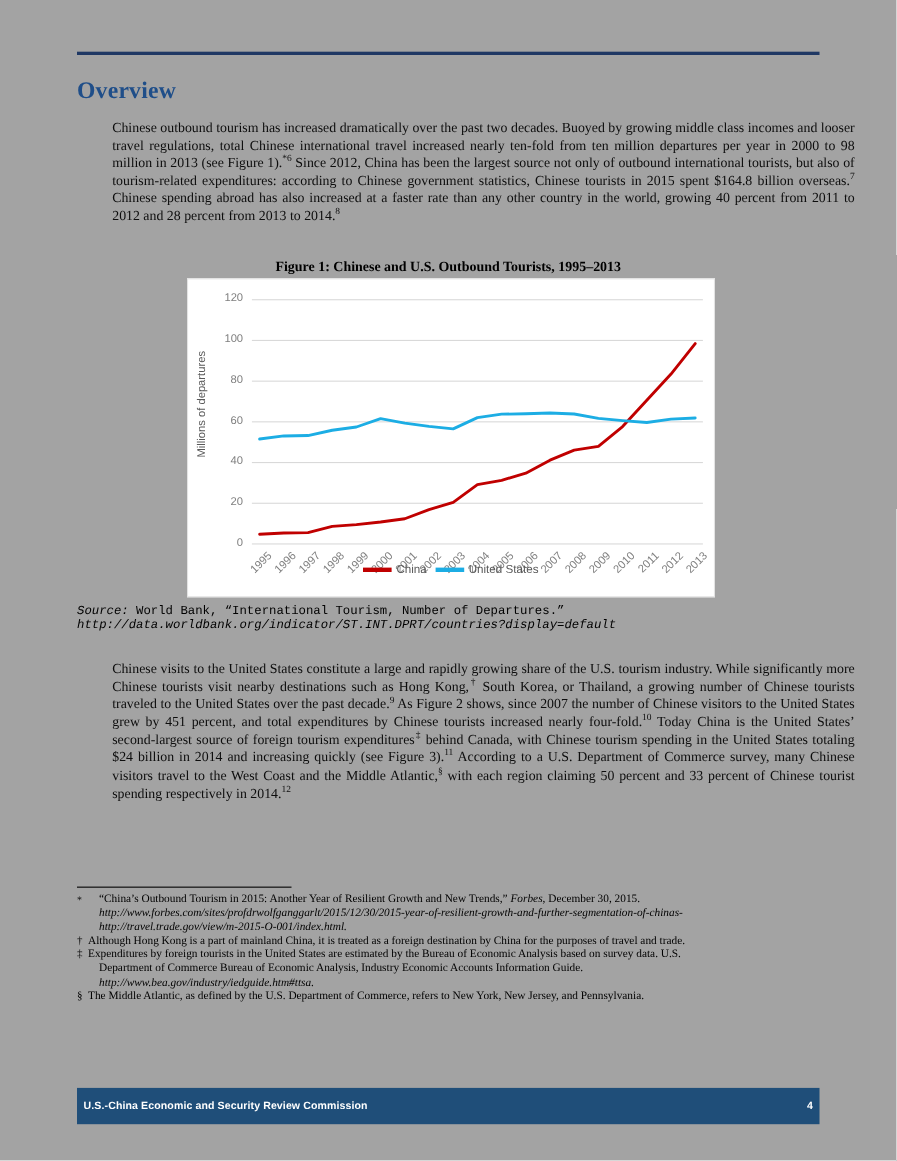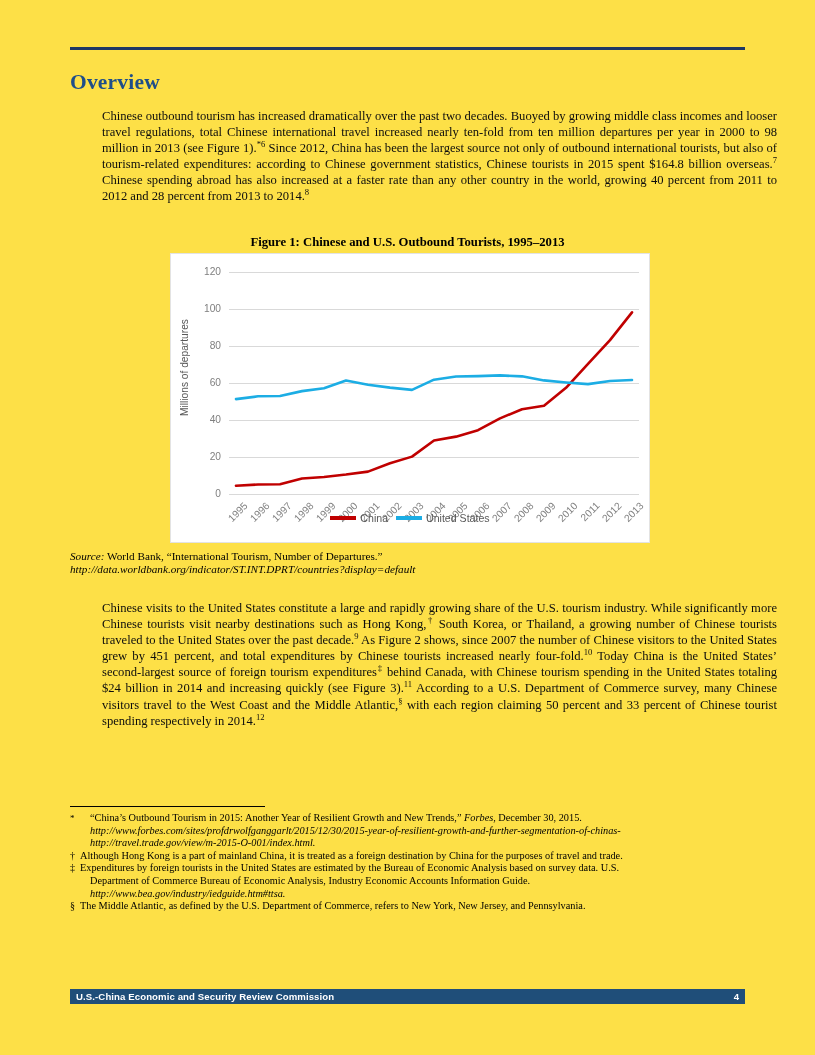--- a/index.html
+++ b/index.html
@@ -8,21 +8,21 @@
     background: #ffffff;
   }
   body {
     font-family: "Liberation Serif", serif;
     color: #000000;
   }
   .page {
     position: relative;
     width: 815px;
     height: 1055px;
-    background: #fde047;
+    background: #a3a3a3;
     overflow: hidden;
     box-sizing: border-box;
   }
   .top-rule {
     position: absolute;
     left: 70px;
     top: 47px;
     width: 675px;
     height: 3px;
     background: #1f3864;
@@ -138,21 +138,21 @@
   }
   .legend-item { display: flex; align-items: center; gap: 4px; }
   .legend-swatch { display: block; width: 26px; height: 3.2px; }
   .legend-label { line-height: 12px; }
 
   .source-note {
     position: absolute;
     left: 70px;
     top: 550px;
     width: 675px;
-    font-family: Liberation Serif, serif;
+    font-family: Liberation Mono, monospace;
     font-size: 11.2px;
     line-height: 13.4px;
   }
   .source-note .ital { font-style: italic; }
 
   
   .fn-rule {
     position: absolute;
     left: 70px;
     top: 806px;
@@ -185,21 +185,21 @@
   .fn-body { display: block; }
   .fn-cont { display: block; padding-left: 10px; }
   .ital { font-style: italic; }
 
   
   .footer-bar {
     position: absolute;
     left: 70px;
     top: 989px;
     width: 675px;
-    height: 15px;
+    height: 33px;
     background: #1f4e79;
     display: flex;
     align-items: center;
     justify-content: space-between;
     box-sizing: border-box;
     padding: 0 6px;
   }
   .footer-text {
     font-family: "Liberation Sans", sans-serif;
     font-size: 9.6px;

